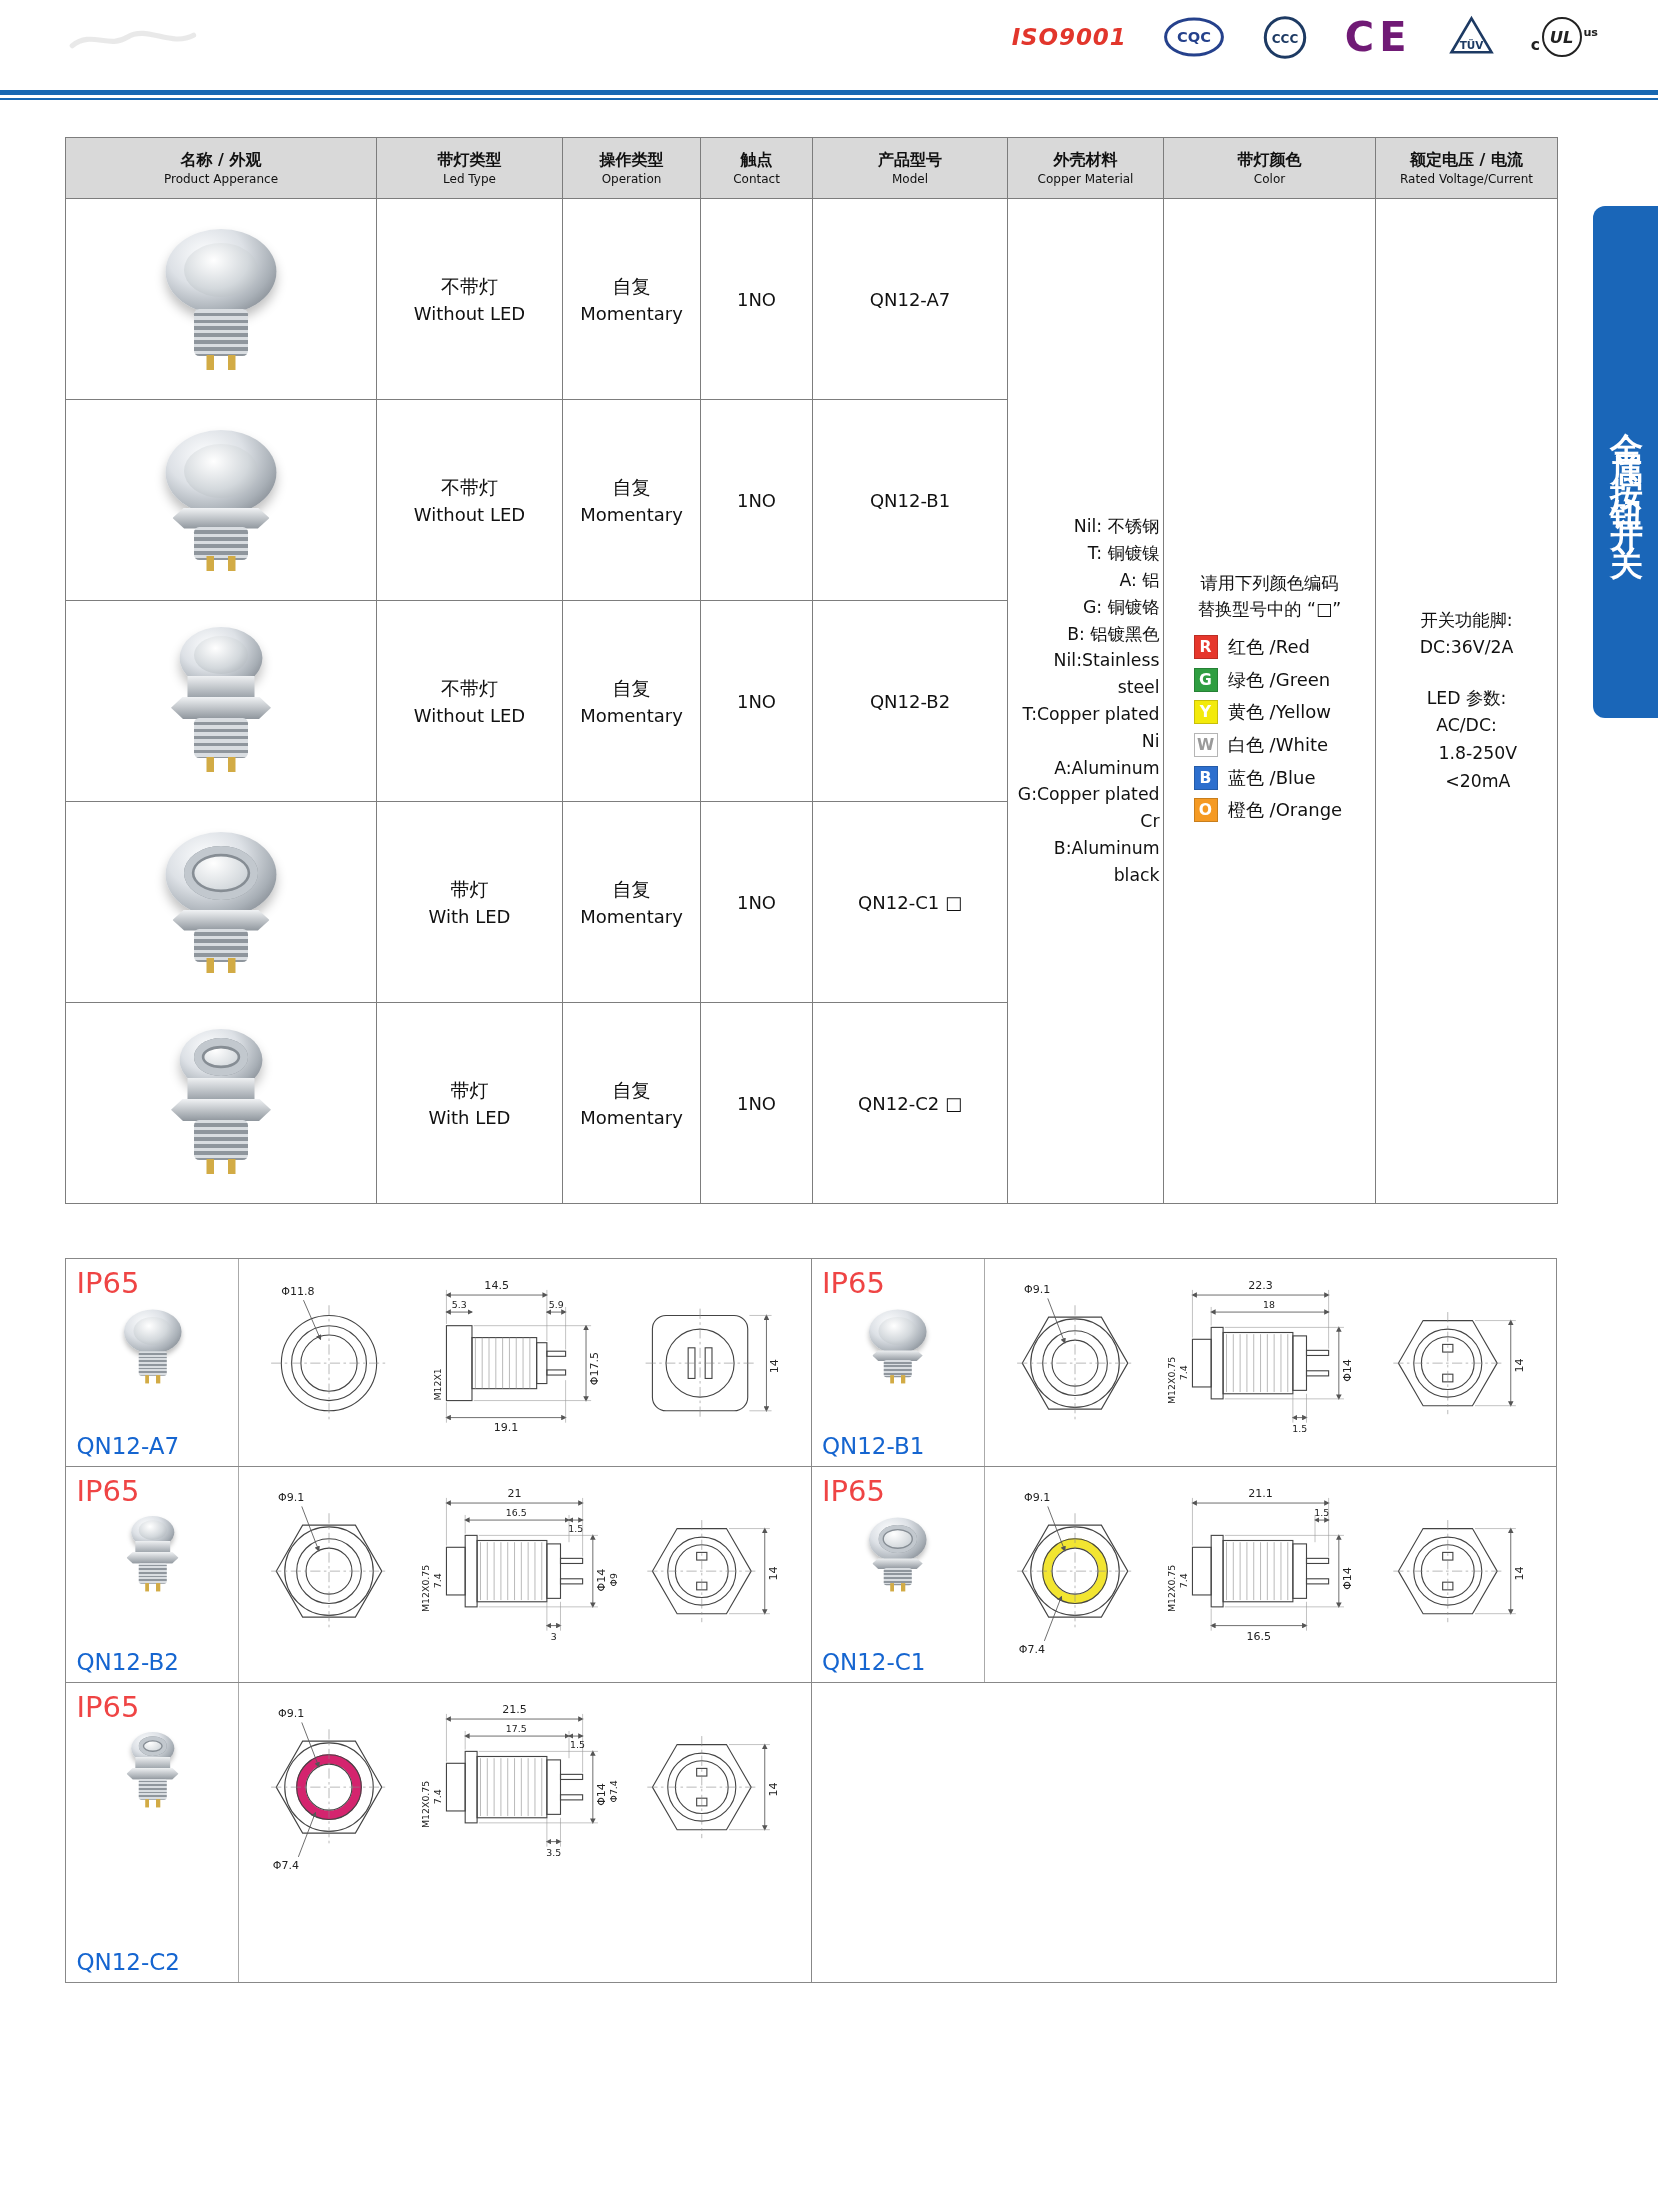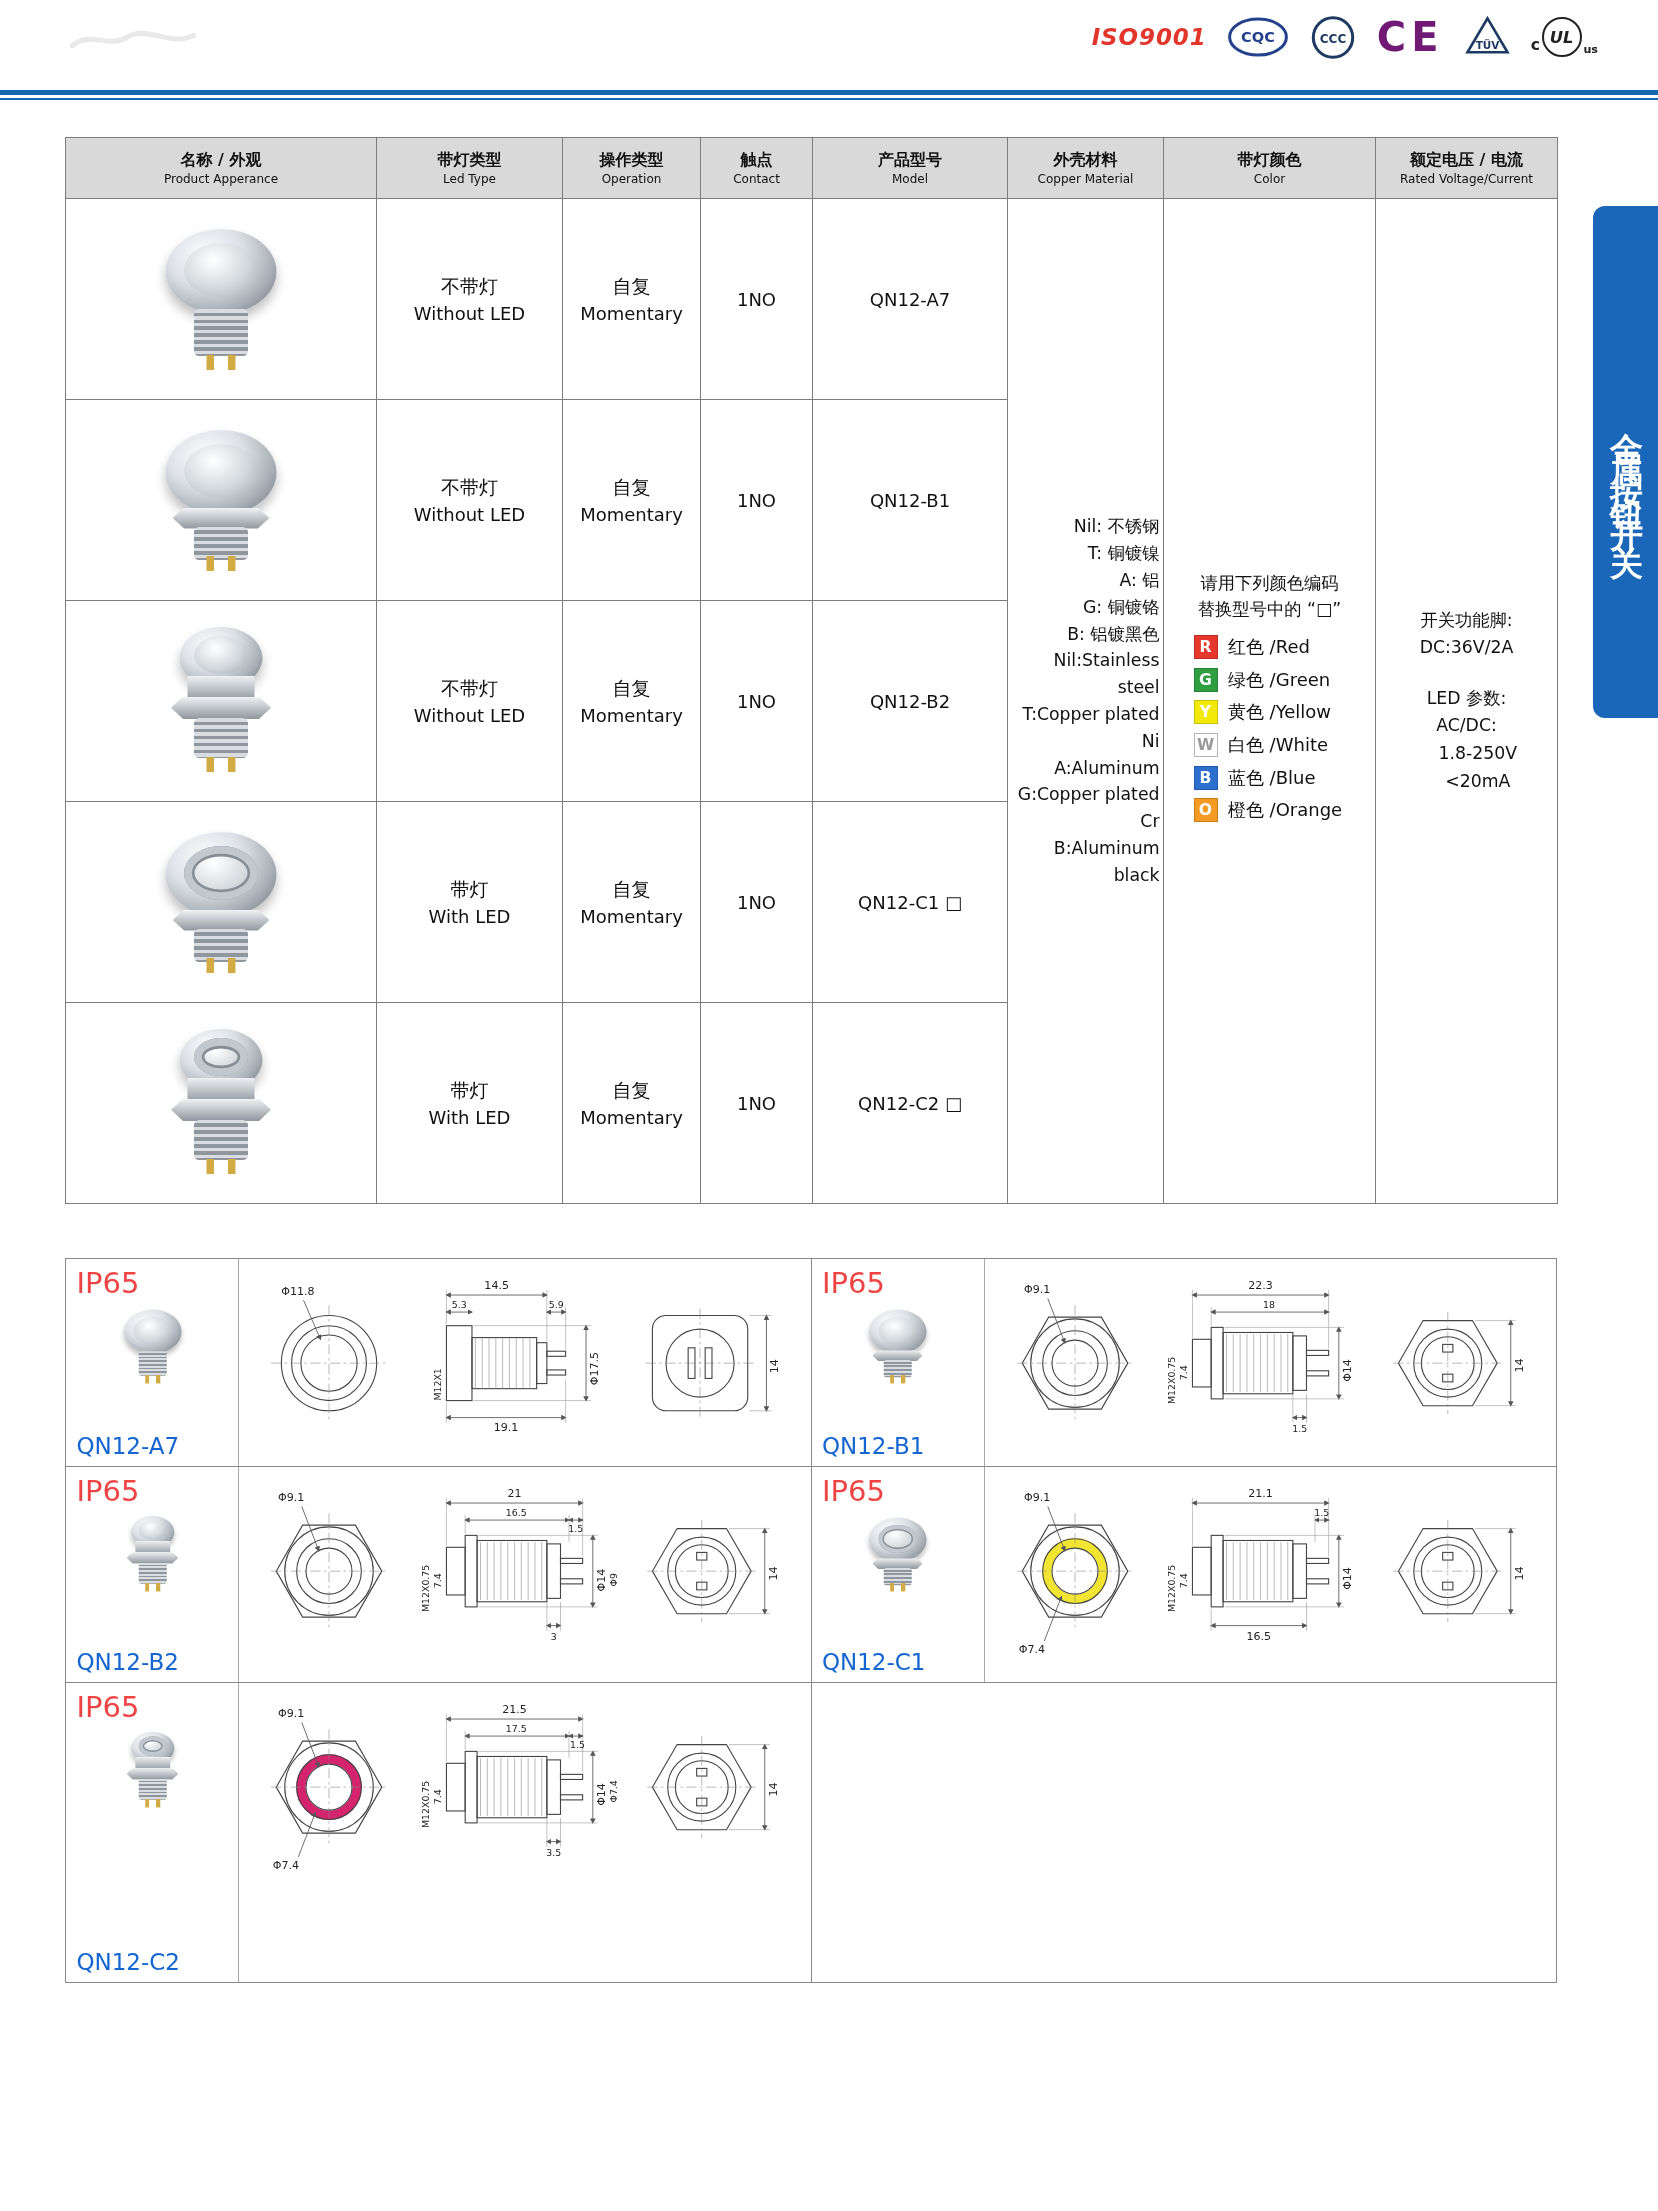--- a/index.html
+++ b/index.html
@@ -1,26 +1,26 @@
 <!DOCTYPE html>
 <html style="font-size:14px"><head>
 <meta charset="utf-8">
 <style>
 *{margin:0;padding:0;box-sizing:border-box}
 body{font-family:"DejaVu Sans","Liberation Sans",sans-serif;background:#fff;color:#111}
 .page{position:relative;width:1659px;height:2212px;background:#fff;overflow:hidden}
 
 
-.badges{position:absolute;top:10.4px;right:61px;display:flex;align-items:center;gap:20px;height:54px}
+.badges{position:absolute;top:10.4px;right:61px;display:flex;align-items:center;gap:36px;height:54px}
 .b-iso{color:#e2362c;font-weight:bold;font-style:italic;font-size:23px;letter-spacing:0.9px}
 .b-ce{font-size:40px;font-weight:bold;color:#701a75;letter-spacing:5.2px}
 .b-ul{display:flex;align-items:flex-end;color:#222}
 .b-ul .pre{font-size:15.6px;font-weight:bold;margin-right:1.7px;margin-bottom:3.5px}
 .b-ul .circ{width:40px;height:40px;border:2.6px solid #222;border-radius:50%;display:flex;align-items:center;justify-content:center;font-weight:bold;font-style:italic;font-size:16.4px}
-.b-ul .suf{font-size:11.2px;font-weight:bold;margin-left:1.7px;margin-bottom:1px}
+.b-ul .suf{font-size:11.2px;font-weight:bold;margin-left:1.7px;margin-bottom:18px}
 .wm{position:absolute;left:67px;top:22.5px;opacity:.18}
 
 
 .rule{position:absolute;left:0;top:90px;width:1659px;height:11.2px;
 background:linear-gradient(#1667b2 0 5.2px,#ffffff 5.2px 7.8px,#1667b2 7.8px 10.4px,#fff 10.4px)}
 
 
 .side-tab{position:absolute;right:0;top:206px;width:66px;height:512px;background:#1a66b8;border-radius:12px 0 0 12px;display:flex;align-items:center;justify-content:center}
 .side-tab span{writing-mode:vertical-rl;color:#fff;font-size:33px;font-weight:600;letter-spacing:22.5px;padding-top:22.5px}
 

